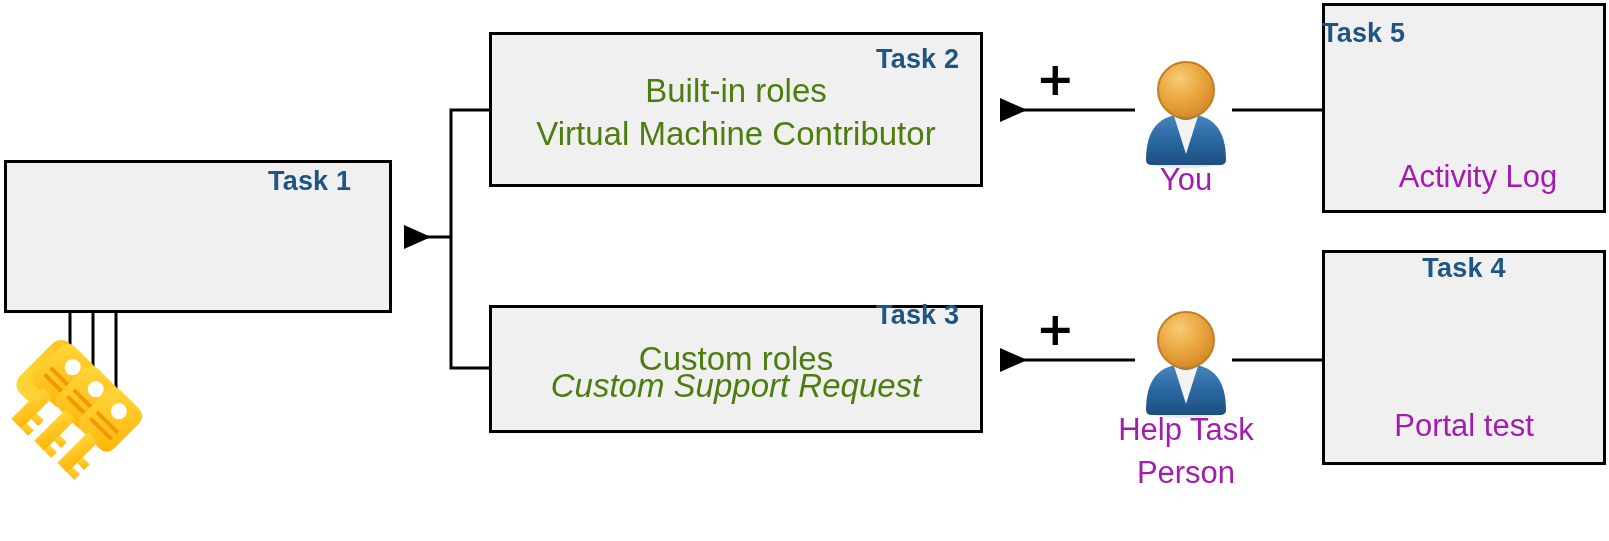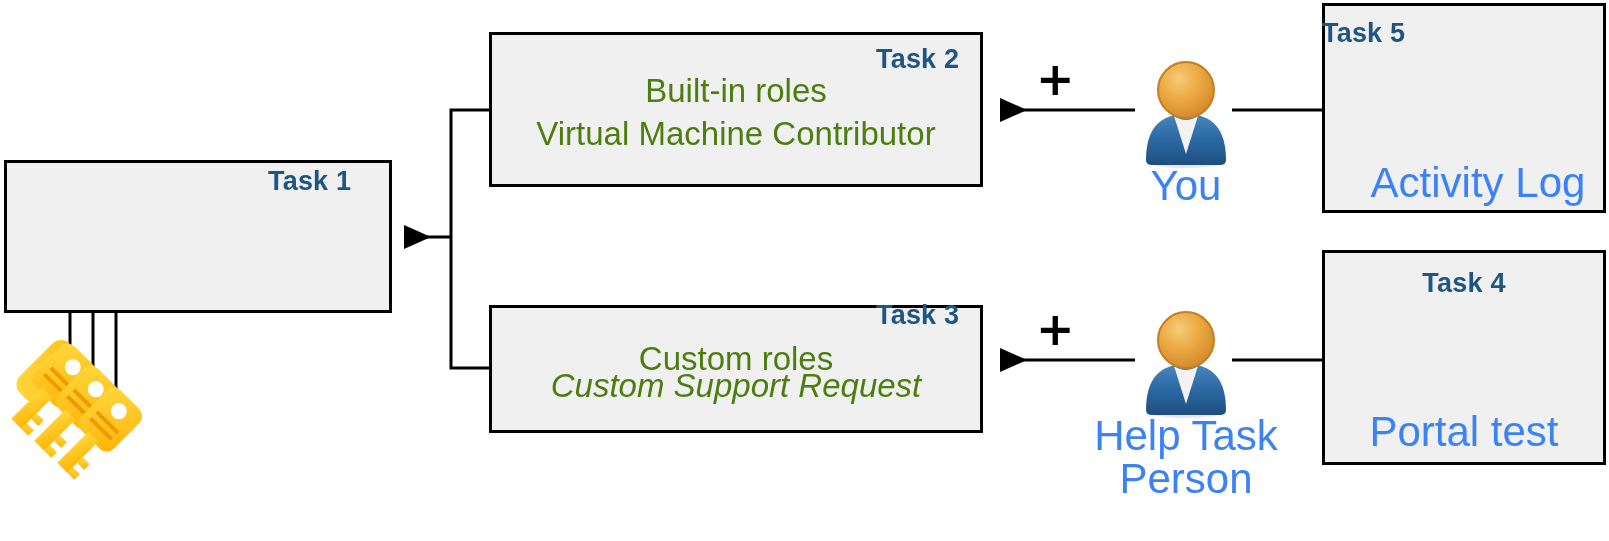--- a/index.html
+++ b/index.html
@@ -33,22 +33,22 @@
   }
   .body-text {
     position: absolute;
     color: #4d7c0f;
     font-size: 33px;
     white-space: nowrap;
     text-align: center;
   }
   .caption {
     position: absolute;
-    color: #3b82f6;
-    font-size: 42px;
+    color: #a21caf;
+    font-size: 31px;
     text-align: center;
     white-space: nowrap;
   }
   .plus {
     position: absolute;
     color: #000000;
     font-weight: bold;
     font-size: 46px;
     line-height: 1;
     font-family: "DejaVu Sans", sans-serif;
@@ -239,21 +239,21 @@
   <div class="box" style="left:489px; top:305px; width:494px; height:128px;"></div>
   <div class="task-label" style="left:876px; top:300px;">Task 3</div>
   <div class="body-text" style="left:506px; top:324px; width:460px;margin-top:16px;">Custom roles</div>
   <div class="body-text" style="left:506px; top:367px; width:460px;font-style:italic;">Custom Support Request</div>
 
   <div class="box" style="left:1322px; top:3px; width:284px; height:210px;"></div>
   <div class="task-label" style="left:1322px; top:18px; width:312px; text-align:left;">Task 5</div>
   <div class="caption" style="left:1322px; top:159px; width:312px;">Activity Log</div>
 
   <div class="box" style="left:1322px; top:250px; width:284px; height:215px;"></div>
-  <div class="task-label" style="left:1322px; top:268px; width:284px; text-align:center;">Task 4</div>
+  <div class="task-label" style="left:1322px; top:253px; width:284px; text-align:center;">Task 4</div>
   <div class="caption" style="left:1322px; top:408px; width:284px;">Portal test</div>
 
   <div class="caption" style="left:1116px; top:162px; width:140px;">You</div>
   <div class="caption" style="left:1086px; top:412px; width:200px;">Help Task</div>
   <div class="caption" style="left:1086px; top:455px; width:200px;">Person</div>
 
   <div class="plus" style="left:1036px; top:56px;">+</div>
   <div class="plus" style="left:1036px; top:306px;">+</div>
 
 </div>

